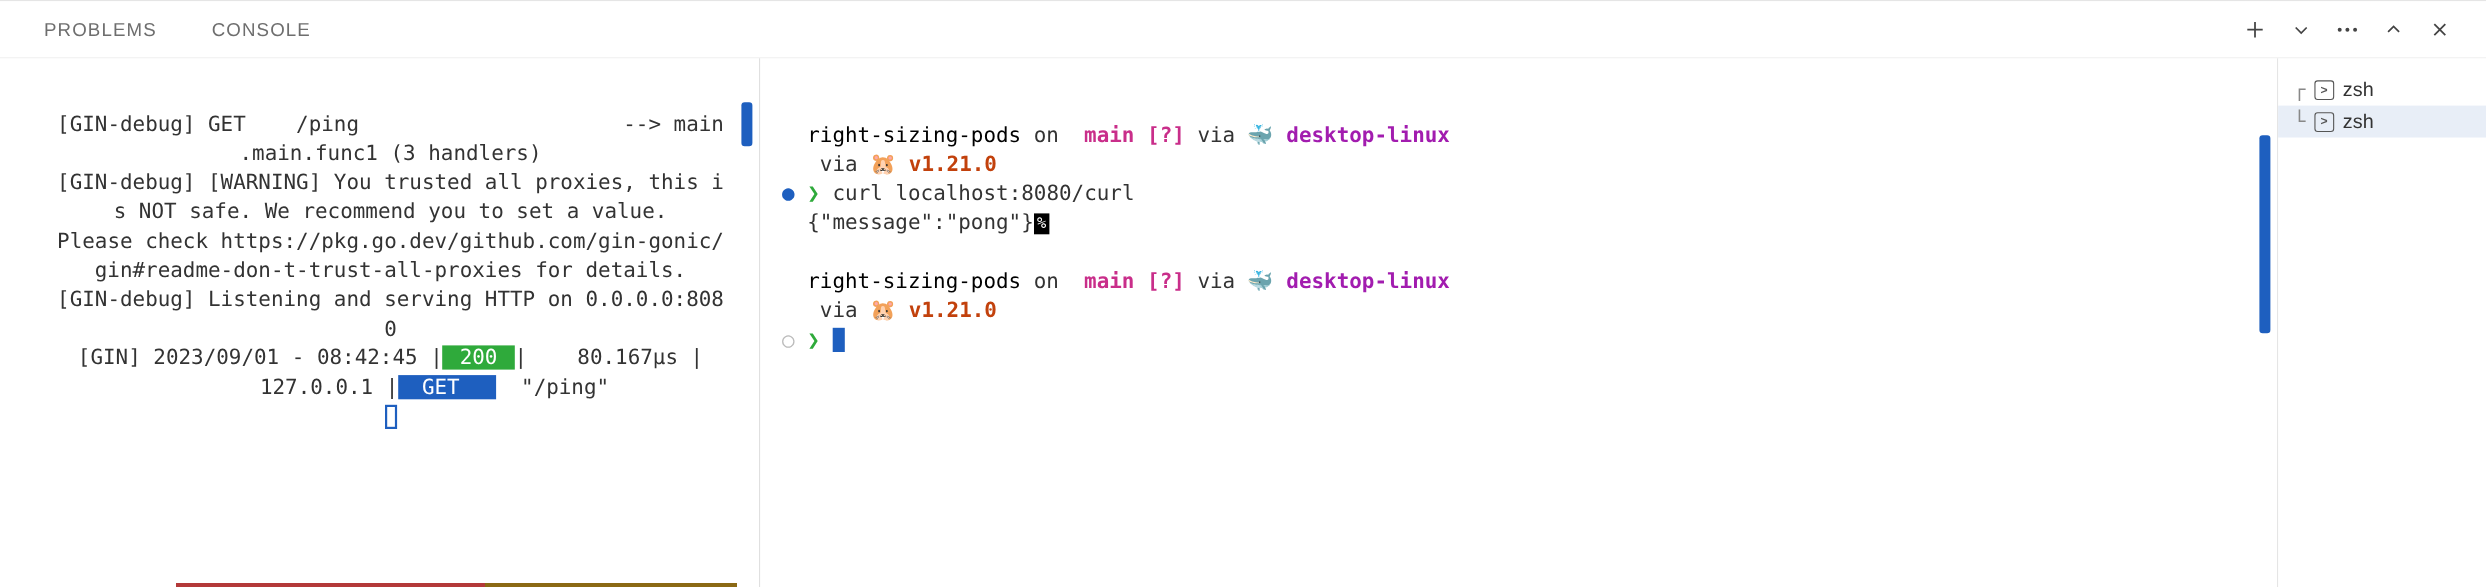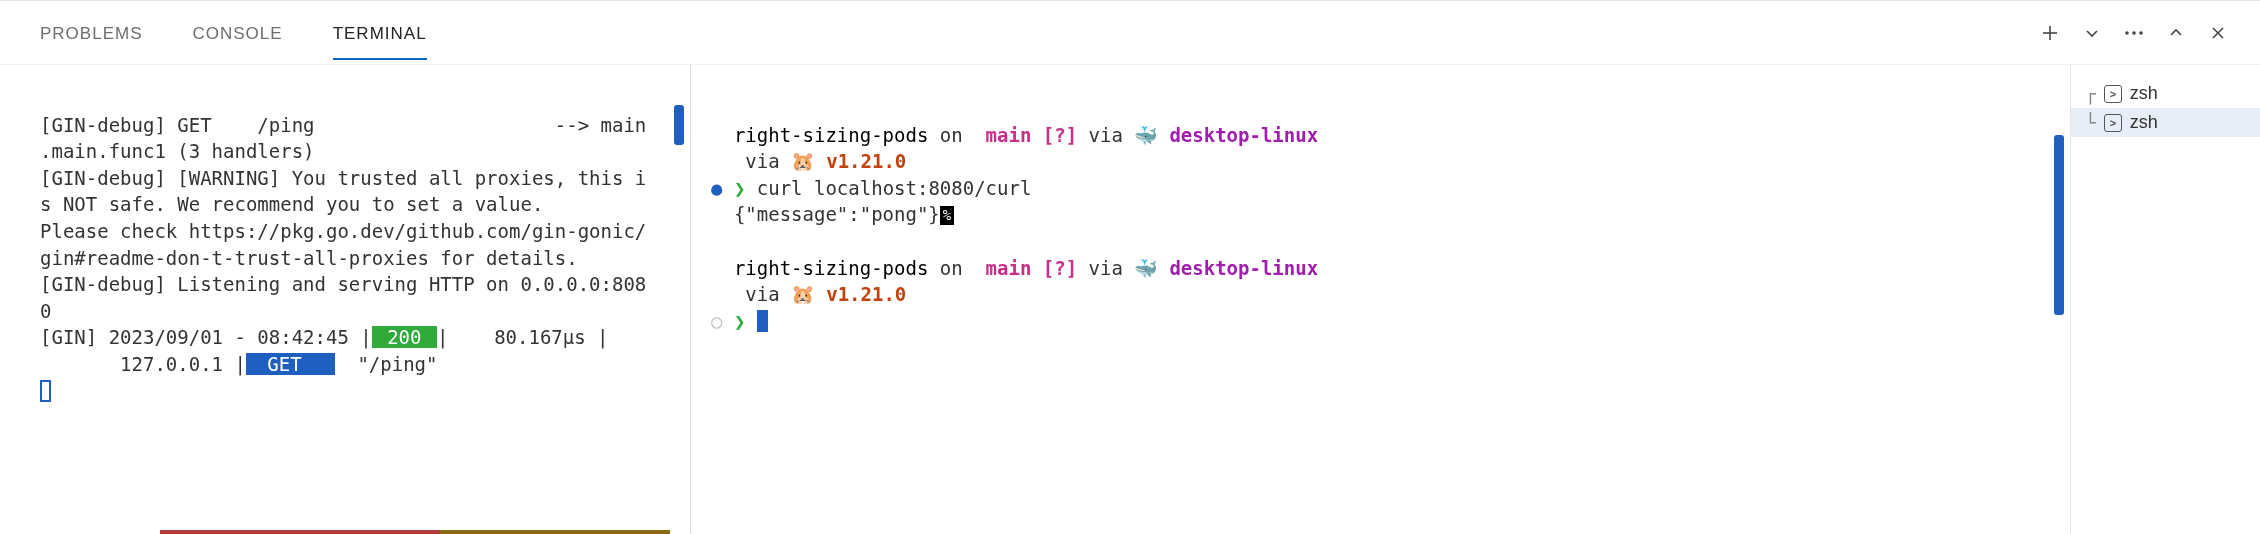--- a/index.html
+++ b/index.html
@@ -14,21 +14,21 @@
   .panel {
     width: 2260px;
     height: 534px;
     display: flex;
     flex-direction: column;
     border-top: 1px solid #e5e5e5;
   }
   .tabbar {
     display: flex;
     align-items: center;
-    height: 64px;
+    height: 52px;
     padding: 0 30px 0 40px;
     font-family: -apple-system, BlinkMacSystemFont, "Segoe UI", sans-serif;
     border-bottom: 1px solid #f0f0f0;
   }
   .tabs { display: flex; gap: 50px; align-items: center; }
   .tab {
     font-size: 17px;
     letter-spacing: 1px;
     color: #6e6e6e;
     padding: 18px 0 14px 0;
@@ -49,21 +49,21 @@
   .icon-btn { cursor: pointer; display:flex; align-items:center; justify-content:center; width:24px; height:24px; }
   .body {
     display: flex;
     flex: 1;
     min-height: 0;
   }
   .left-pane, .right-pane {
     position: relative;
     overflow: hidden;
   }
-  .left-pane { width: 690px; padding: 20px 20px 0 40px; }
+  .left-pane { width: 690px; padding: 20px 20px 0 40px; text-align: center; }
   .divider { width: 1px; background: #e0e0e0; }
   .right-pane { flex: 1; padding: 30px 20px 0 20px; }
   .sidebar {
     width: 190px;
     border-left: 1px solid #e5e5e5;
     padding-top: 14px;
   }
   .term {
     font-family: ui-monospace, Menlo, Consolas, monospace;
     font-size: 19px;
@@ -114,21 +114,20 @@
 </style>
 </head>
 <body>
 
 <div class="panel">
 
   <div class="tabbar">
     <div class="tabs">
       <div class="tab">PROBLEMS</div>
       <div class="tab">CONSOLE</div>
-      <div class="tab active">TERMINAL</div>
     </div>
     <div class="actions">
       <span class="icon-btn">
         <svg width="18" height="18" viewBox="0 0 18 18" stroke="#444" stroke-width="1.6" fill="none">
             <line x1="9" y1="2" x2="9" y2="16"></line>
             <line x1="2" y1="9" x2="16" y2="9"></line>
           </svg>
       </span>
       <span class="icon-btn">
         <svg width="14" height="14" viewBox="0 0 14 14" stroke="#444" stroke-width="1.6" fill="none">

